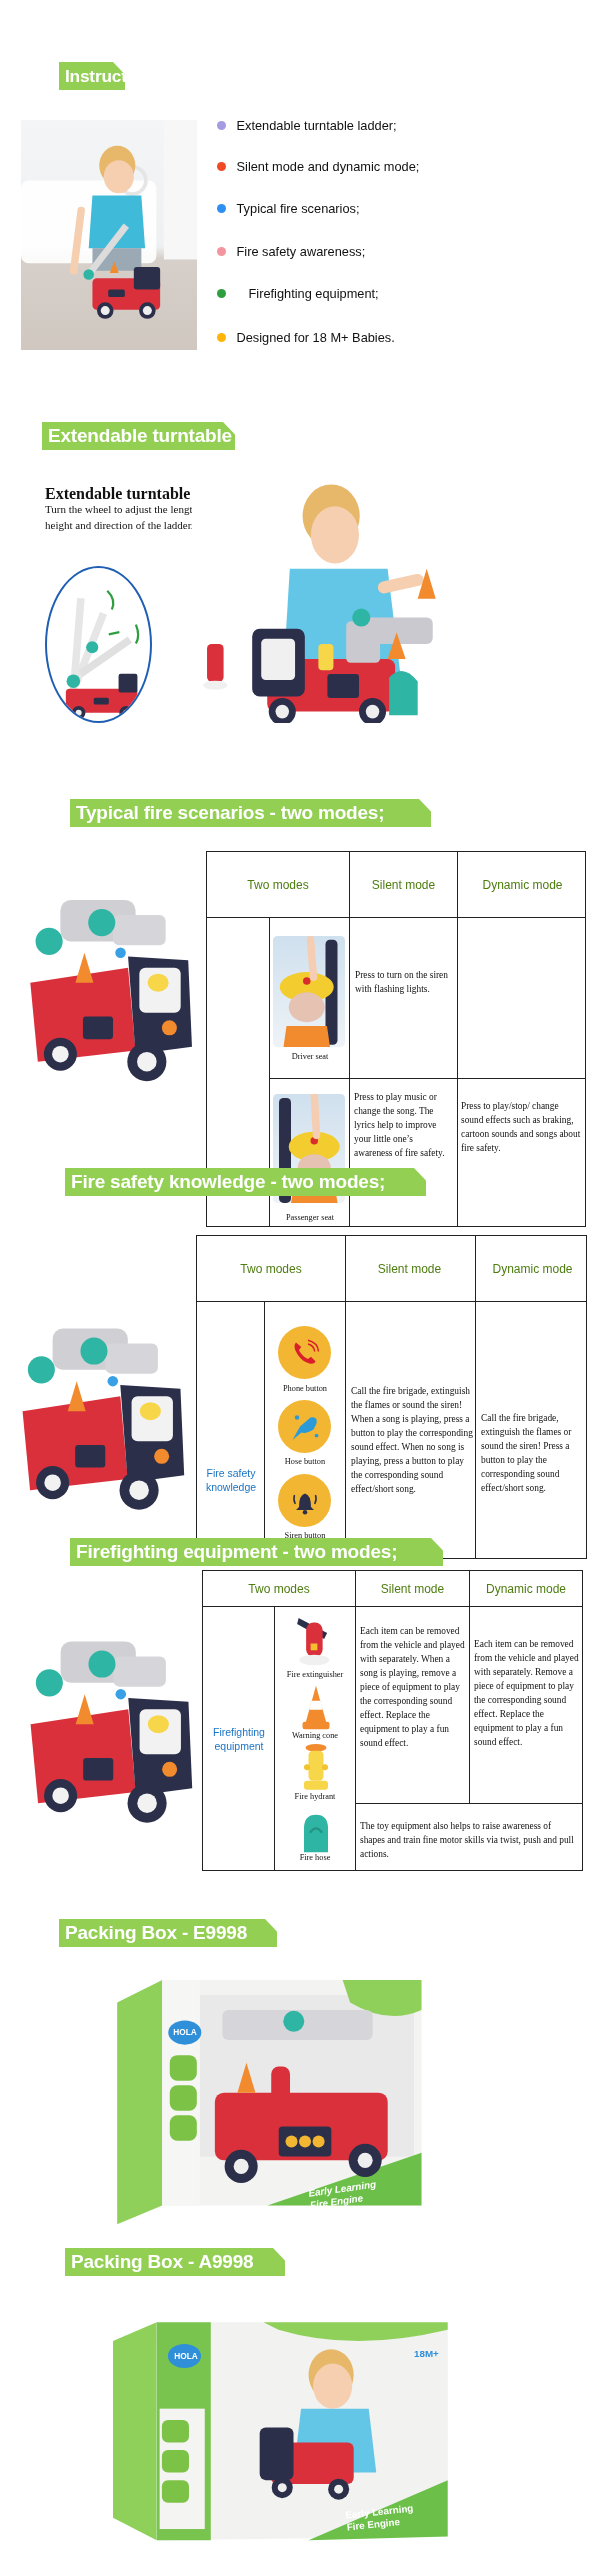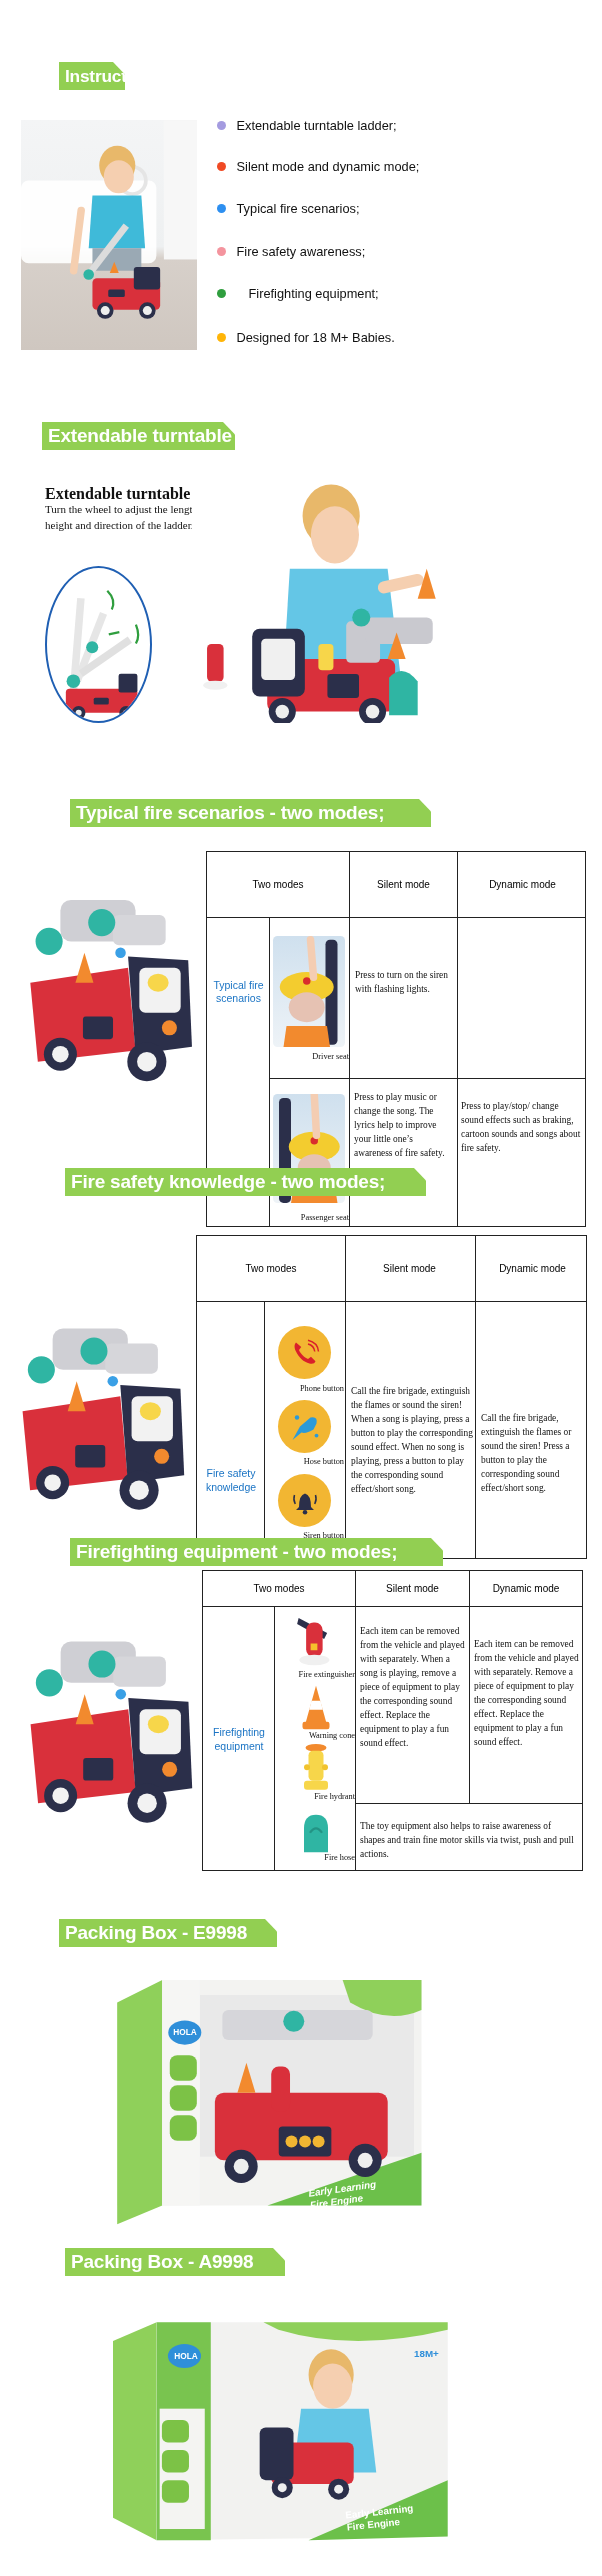--- a/index.html
+++ b/index.html
@@ -9,24 +9,24 @@
   .hero-title { position: absolute; left: 224px; top: 7.5px; width: 316px; font-size: 22px; font-weight: bold; line-height: 29px; color: #8a8a8a; background: linear-gradient(#5a5a5a, #b5b5b5); -webkit-background-clip: text; background-clip: text; -webkit-text-fill-color: transparent; letter-spacing: -0.2px; }
   .photo { position: absolute; overflow: hidden; }
   .bullets { position: absolute; left: 217px; top: 113px; width: 361px; }
   .bullet { position: absolute; left: 0; height: 18px; display: flex; align-items: center; }
   .bullet .dot { width: 9px; height: 9px; border-radius: 50%; margin-right: 10.5px; flex: none; }
   .bullet .txt { font-size: 12.8px; color: #111; }
   .serif { font-family: "Liberation Serif", serif; }
   .tbl { position: absolute; border: 1.1px solid #222; background: #fff; }
   .tbl .line-h { position: absolute; height: 1.1px; background: #222; }
   .tbl .line-v { position: absolute; width: 1.1px; background: #222; }
-  .th { position: absolute; color: #000000; font-size: 10px; text-align: center; display: flex; align-items: center; justify-content: center; }
+  .th { position: absolute; color: #4d7c0f; font-size: 12px; text-align: center; display: flex; align-items: center; justify-content: center; }
   .cat { position: absolute; color: #1b74c4; font-size: 10.5px; text-align: center; display: flex; align-items: center; justify-content: center; line-height: 13.5px; }
   .cell-text { position: absolute; font-family: "Liberation Serif", serif; font-size: 9.4px; line-height: 14px; color: #111; }
-  .caption { position: absolute; font-family: "Liberation Serif", serif; font-size: 8.3px; text-align: right; color: #111; }
+  .caption { position: absolute; font-family: "Liberation Serif", serif; font-size: 8.3px; text-align: center; color: #111; }
   .icon-circle { position: absolute; border-radius: 50%; background: #f2b632; display: flex; align-items: center; justify-content: center; }
 </style>
 </head>
 <body>
 
 <div class="hero-title" data-name="page-headline">
 </div>
 
 <div class="banner" style="left:59px; top:62px; width:66px; font-size:17.3px;" data-name="instruction-banner">Instruction</div>
 
@@ -160,21 +160,20 @@
 <div class="tbl" style="left:206px; top:851px; width:380px; height:215px;" data-name="scenarios-table">
   <div class="line-h" style="left:0; top:65px; width:100%;"></div>
   <div class="line-h" style="left:62px; top:226px; width:calc(100% - 62px);"></div>
   <div class="line-v" style="left:62px; top:65px; height:calc(100% - 65px);"></div>
   <div class="line-v" style="left:142px; top:0; height:100%;"></div>
   <div class="line-v" style="left:250px; top:0; height:100%;"></div>
 
   <div class="th" style="left:0; top:0; width:142px; height:65px;" data-name="header-two-modes">Two modes</div>
   <div class="th" style="left:143px; top:0; width:107px; height:65px;" data-name="header-silent-mode">Silent mode</div>
   <div class="th" style="left:251px; top:0; width:129px; height:65px;" data-name="header-dynamic-mode">Dynamic mode</div>
-  <div class="cat" style="left:3px; top:66px; width:57px; height:148px;" data-name="category-typical-fire-scenarios">Typical fire scenarios</div>
 
   <div class="abs" style="left:66px; top:84px; width:72px; height:111px; border-radius:4.5px; background:linear-gradient(#cfe0ee,#eef3f7);" data-name="driver-seat-image">
     <svg width="72" height="111" viewBox="0 0 96 148" data-name="firefighter-figure-icon">
       <rect x="70" y="5" width="16" height="140" rx="6" fill="#2b2f4a"></rect>
       <ellipse cx="45" cy="68" rx="36" ry="20" fill="#f3cc2f"></ellipse>
       <circle cx="45" cy="60" r="5" fill="#d92d2d"></circle>
       <ellipse cx="45" cy="95" rx="24" ry="20" fill="#e6c2b3"></ellipse>
       <path d="M18 120 L72 120 L76 148 L14 148 Z" fill="#f28a2e"></path>
       <path d="M50 5 L54 55" stroke="#f4cdb2" stroke-width="10" stroke-linecap="round"></path>
     </svg>

